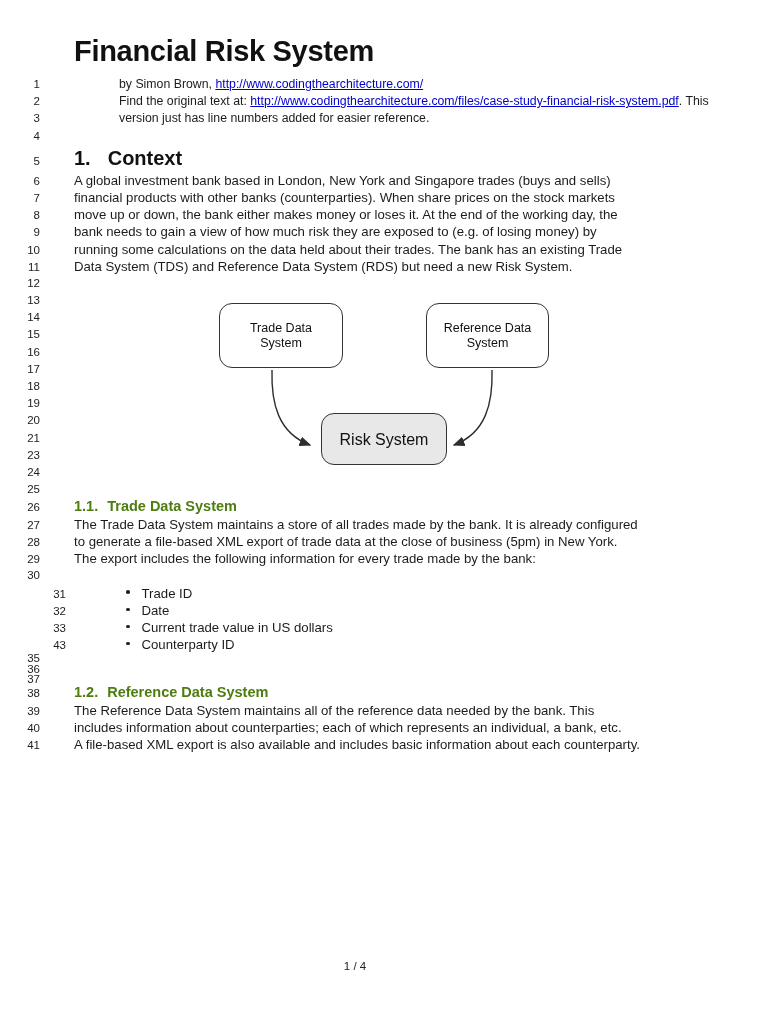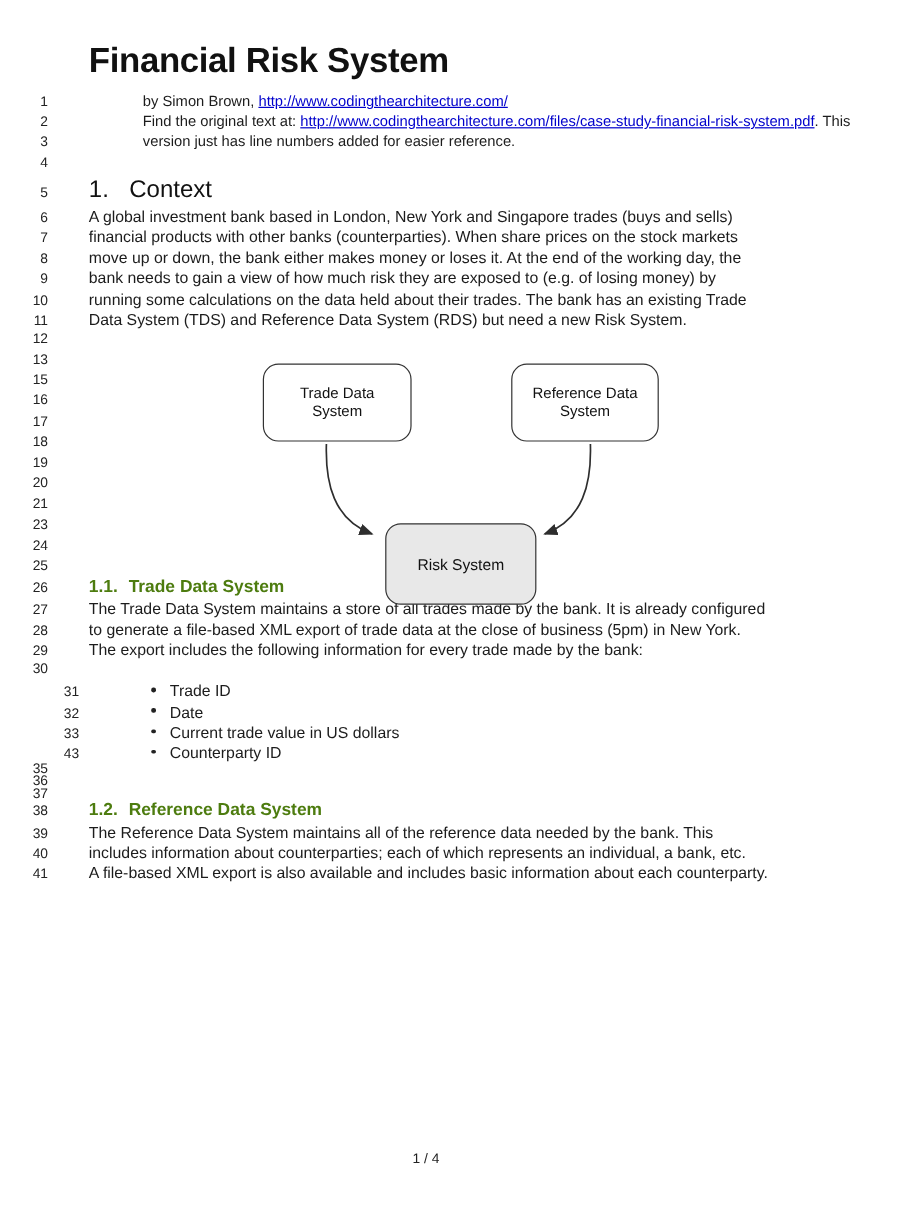--- a/index.html
+++ b/index.html
@@ -28,21 +28,21 @@
     flex:0 0 40px;text-align:right;font-size:11.5px;color:#222;
   }
   .ltext{margin-left:34px;font-size:13.2px;color:var(--text);white-space:nowrap;}
 
   .t-body{height:17.2px;line-height:17.2px;}
   .t-small{height:17.2px;line-height:17.2px;}
   .t-small .ltext{font-size:12.3px;padding-left:45px;}
   .t-blank{height:17.2px;line-height:17.2px;}
   .t-tight{height:10.3px;line-height:10.3px;}
   .t-h1{height:27px;line-height:27px;}
-  .t-h1 .ltext{font-size:20px;font-weight:normal;color:#111;}
+  .t-h1 .ltext{font-size:20px;font-weight:bold;color:#111;}
   .t-h1 .hnum{margin-right:17px;}
   .t-h2{height:17.5px;line-height:17.5px;}
   .t-h2 .ltext{font-size:14.5px;font-weight:bold;color:#4d7c0f;}
   .t-h2 .hnum{margin-right:9px;}
   .t-bullet{height:17.2px;line-height:17.2px;margin-left:26px;}
 
   .bdot{
     display:inline-block;width:3.5px;height:3.5px;border-radius:50%;
     background:#222;margin-left:26px;margin-right:12px;vertical-align:middle;
     position:relative;top:-2px;
@@ -52,21 +52,21 @@
   
   .diagram-box{
     position:absolute;box-sizing:border-box;
     border:1.5px solid var(--box-border);border-radius:13px;background:#ffffff;
     display:flex;align-items:center;justify-content:center;text-align:center;
     font-size:12.5px;color:#111;line-height:15px;
   }
   .diagram-box .lbl{display:inline-block;max-width:92px;}
   #box-trade{left:219px;top:303px;width:124px;height:65px;}
   #box-reference{left:426px;top:303px;width:123px;height:65px;}
-  #box-risk{left:321px;top:436px;width:126px;height:68px;background:var(--risk-fill);font-size:13px;}
+  #box-risk{left:321px;top:413px;width:126px;height:52px;background:var(--risk-fill);font-size:16px;}
   #box-risk .lbl{max-width:110px;}
   #diagram-arrows{position:absolute;left:200px;top:295px;width:370px;height:200px;}
 
   .footer{
     position:absolute;left:74px;top:960px;width:562px;text-align:center;
     font-size:11.5px;color:#222;
   }
 </style>
 </head>
 <body>
@@ -119,20 +119,24 @@
       <div class="line t-body">
         <span class="lnum">11</span>
         <span class="ltext"><span>Data System (TDS) and Reference Data System (RDS) but need a new Risk System.</span></span>
       </div>
       <div class="line t-blank">
         <span class="lnum">12</span>
         <span class="ltext"></span>
       </div>
       <div class="line t-blank">
         <span class="lnum">13</span>
+        <span class="ltext"></span>
+      </div>
+      <div class="line t-blank">
+        <span class="lnum">14</span>
         <span class="ltext"></span>
       </div>
       <div class="line t-blank">
         <span class="lnum">15</span>
         <span class="ltext"></span>
       </div>
       <div class="line t-blank">
         <span class="lnum">16</span>
         <span class="ltext"></span>
       </div>

